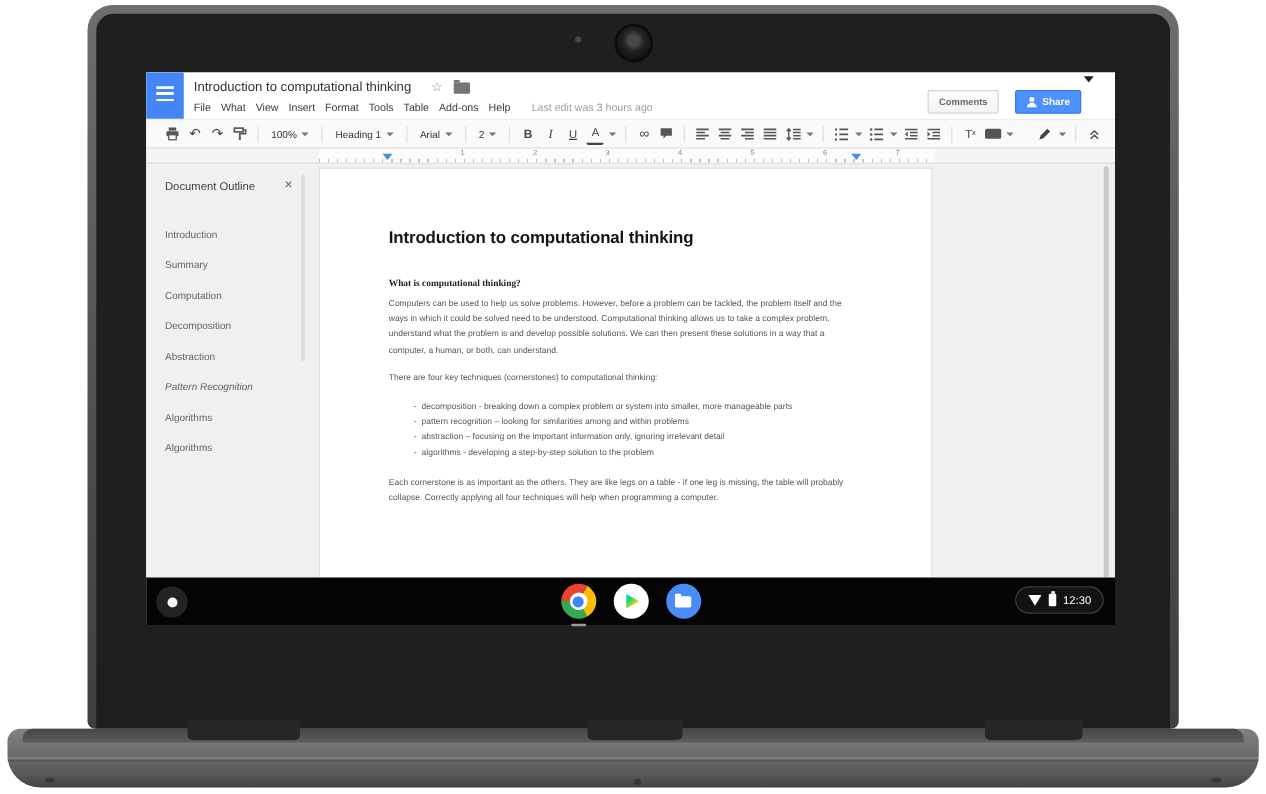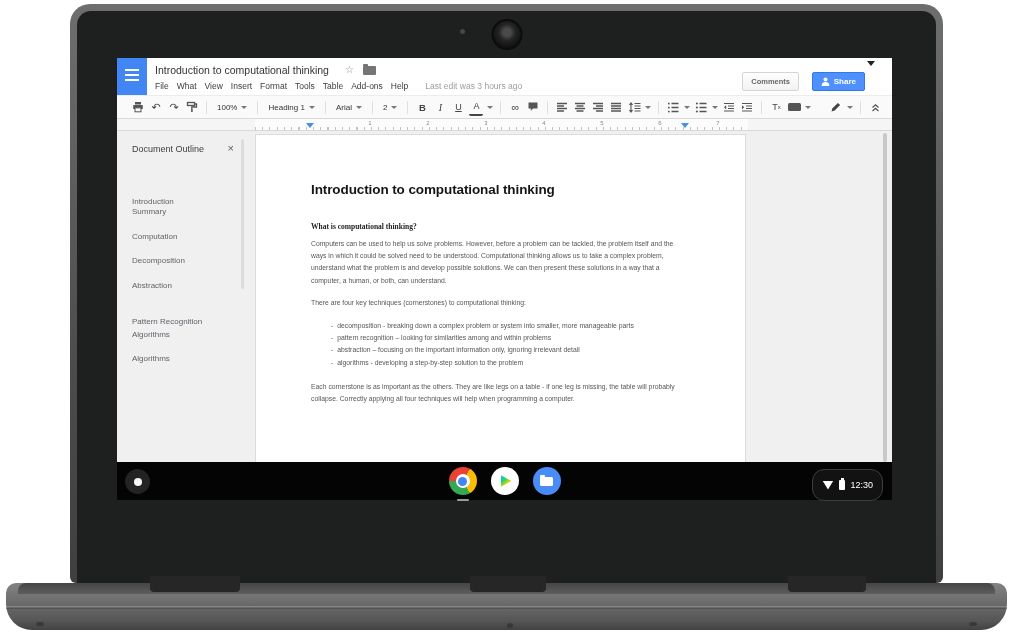--- a/index.html
+++ b/index.html
@@ -83,23 +83,23 @@
       border-top:5px solid #4a90e2;}
   .ind.left{left:189px;} .ind.right{left:564px;}
 
   
   .workspace{flex:1;position:relative;background:#f0f0f0;overflow:hidden;}
   .outline-panel{position:absolute;left:0;top:0;width:128px;bottom:0;}
   .outline-header{position:absolute;left:15px;top:13px;font-size:9px;color:#404040;}
   .outline-close{position:absolute;right:11px;top:11px;font-size:11px;color:#606060;cursor:default;}
   .outline-scroll{position:absolute;right:1px;top:8px;width:3px;height:150px;background:#dcdcdc;border-radius:2px;}
   .outline-items div{position:absolute;left:15px;font-size:8px;color:#5f6368;white-space:nowrap;}
-  .outline-items div:nth-child(1){top:52px;margin-top:14px;} .outline-items div:nth-child(2){top:76px;}
+  .outline-items div:nth-child(1){top:52px;} .outline-items div:nth-child(2){top:76px;}
   .outline-items div:nth-child(3){top:101px;} .outline-items div:nth-child(4){top:125px;}
-  .outline-items div:nth-child(5){top:150px;} .outline-items div:nth-child(6){top:186px;}
+  .outline-items div:nth-child(5){top:150px;} .outline-items div:nth-child(6){top:174px;font-style:italic;}
   .outline-items div:nth-child(7){top:199px;} .outline-items div:nth-child(8){top:223px;}
 
   .doc-page{position:absolute;left:138px;top:3px;width:491px;height:345px;background:#fff;
       border:1px solid #dcdcdc;border-bottom:none;box-sizing:border-box;
       padding:47px 77px 0 55px;}
   .doc-h1{font-size:13.5px;font-weight:bold;color:#151515;letter-spacing:-.1px;margin:0 0 24px 0;line-height:15px;}
   .doc-h2{font-size:7.5px;font-weight:bold;color:#222;margin:0 0 5px 0;line-height:12px;font-family:Liberation Serif, serif;}
   .doc-h2.second{margin-top:23px;}
   .doc-p{font-size:6.8px;line-height:12.2px;color:#565656;width:364px;margin:0 0 10px 0;}
   .doc-p.last{margin-top:12px;}
@@ -118,21 +118,21 @@
   .app.chrome::before{content:"";position:absolute;inset:7px;background:#fff;border-radius:50%;}
   .app.chrome::after{content:"";position:absolute;inset:9.5px;background:#4285f4;border-radius:50%;}
   .chrome-active{position:absolute;left:50%;transform:translateX(-50%);bottom:-6px;width:12px;height:2px;background:#9a9a9a;border-radius:1px;}
   .app.play{background:#fff;display:flex;align-items:center;justify-content:center;}
   .app.play i{display:block;width:11px;height:12px;margin-left:3px;
       background:linear-gradient(140deg,#00c3ff 0%,#1fd76f 35%,#ffd500 68%,#ff3a44 100%);
       clip-path:polygon(0 0,100% 50%,0 100%);}
   .app.files{background:#4a8cf7;display:flex;align-items:center;justify-content:center;}
   .folder-ic{width:13px;height:9px;background:#fff;border-radius:1.5px;position:relative;}
   .folder-ic::before{content:"";position:absolute;top:-2px;left:0;width:5px;height:3px;background:#fff;border-radius:1px 1px 0 0;}
-  .tray{position:absolute;right:9px;top:7px;height:32px;padding:0 9px;border-radius:12px;background:#121212;
+  .tray{position:absolute;right:9px;top:7px;height:22px;padding:0 9px;border-radius:12px;background:#121212;
       border:1px solid #3d3d3d;display:flex;align-items:center;gap:5px;color:#fff;font-size:9px;box-sizing:border-box;}
   .wifi-ic{width:11px;height:9px;background:#fff;clip-path:polygon(0 0,100% 0,50% 100%);}
   .bat-ic{width:6px;height:10px;background:#fff;border-radius:1px;position:relative;margin-left:1px;}
   .bat-ic::before{content:"";position:absolute;top:-2px;left:1.5px;width:3px;height:2px;background:#fff;}
 </style>
 </head>
 <body>
 
 <div class="lid">
   <div class="bezel"></div>

